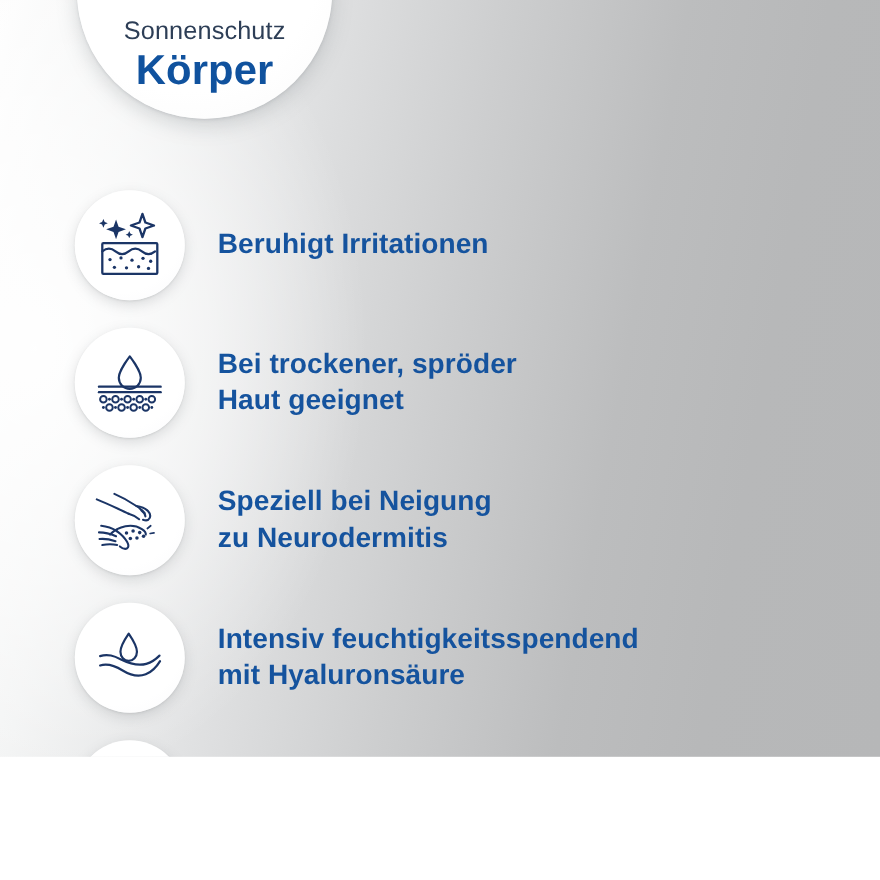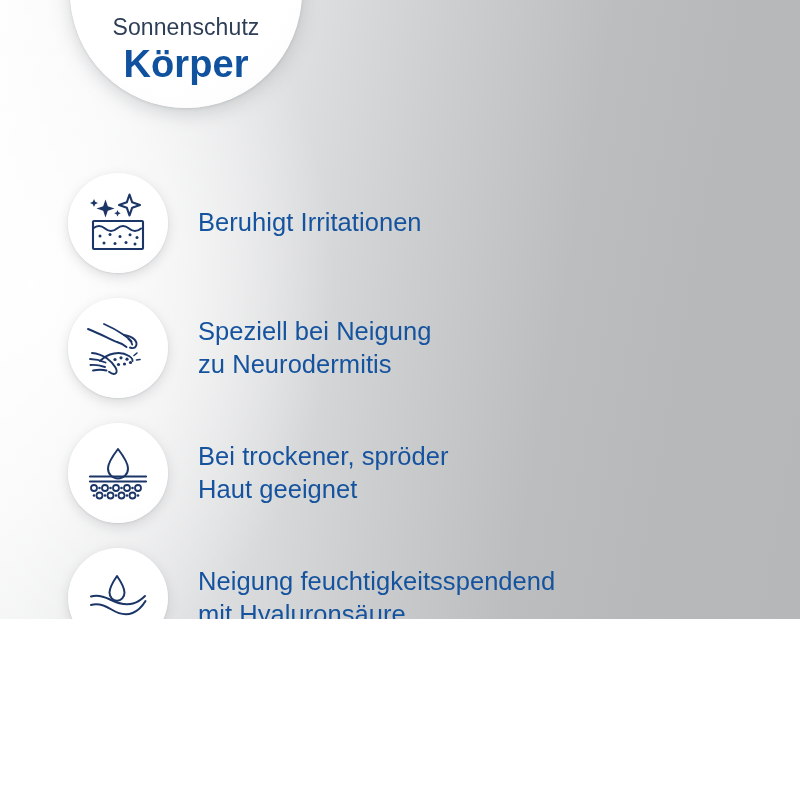--- a/index.html
+++ b/index.html
@@ -9,21 +9,21 @@
   body {
     width: 800px;
     height: 800px;
     overflow: hidden;
     font-family: "Liberation Sans", sans-serif;
   }
 
   #poster {
     position: relative;
     width: 800px;
-    height: 619px;
+    height: 688px;
     background:
       radial-gradient(ellipse 420px 560px at 4% 46%, rgba(255,255,255,0.95) 0%, rgba(255,255,255,0.55) 38%, rgba(255,255,255,0.0) 72%),
       linear-gradient(100deg, #fdfdfd 0%, #f2f3f3 14%, #e2e3e4 30%, #cdcecf 50%, #bcbdbe 68%, #b7b8b9 82%, #b6b7b8 100%);
     overflow: hidden;
   }
 
   
   .header-badge {
     position: absolute;
     left: 70px;
@@ -81,21 +81,21 @@
     display: flex;
     align-items: center;
     justify-content: center;
   }
   .icon-bubble svg {
     display: block;
   }
   .feature-text {
     margin-left: 30px;
     font-size: 25.5px;
-    font-weight: normal;
+    font-weight: bold;
     color: #15539e;
     line-height: 1.27;
     letter-spacing: 0.05px;
     white-space: pre-line;
   }
 </style>
 </head>
 <body>
 
 <div id="poster">
@@ -136,55 +136,20 @@
             </g>
           </svg>
         </span>
       </div>
       <div class="feature-text">Beruhigt Irritationen</div>
     </div>
 
     <div class="feature-row">
       <div class="icon-bubble">
         <span>
-          <svg width="68" height="58" viewBox="0 0 68 58" fill="none" stroke="#1b3566" stroke-width="1.9" stroke-linecap="round" stroke-linejoin="round">
-
-            <path d="M4 10 C14 14 24 19 33 23"></path>
-            <path d="M20 5 C27 8 34 12 40 16 C43.5 18.4 46 20.5 47.5 22.5"></path>
-            <path d="M40 16 C44 16.5 48 18 50.5 20.5 C52.5 22.6 53 25 52 27 C51 29 48.5 29.5 46 28.5"></path>
-            <path d="M44.5 20 C46.5 21.5 48 23.5 48.2 25.5"></path>
-            <path d="M33 23 C36.5 24 40 25.8 42.5 28"></path>
-
-            <path d="M16 42 C20 38 25 35.5 30 34.5 C35.5 33.4 41 34.5 45 37 C47.5 38.6 48.8 40.5 48.5 42"></path>
-            <path d="M8 34 C13 34.5 18.5 36.5 22.5 39"></path>
-            <path d="M6 40 C11 40 17 41.5 21.5 43.5"></path>
-            <path d="M6.5 46 C11 45.5 16.5 46.5 21 48"></path>
-            <path d="M9 51.5 C13.5 50.5 18.5 50.5 22.5 51.5"></path>
-            <path d="M22.5 39 C26 41.5 29.5 45 31.5 48.5 C33 51.2 33 53.5 31.5 54.5 C30 55.5 27.5 54.8 25 52.8"></path>
-
-            <g fill="#1b3566" stroke="none">
-              <circle cx="31" cy="40.5" r="1.6"></circle>
-                <circle cx="37" cy="38.8" r="1.6"></circle>
-              <circle cx="43" cy="40.2" r="1.6"></circle>
-                <circle cx="34.5" cy="45.5" r="1.6"></circle>
-              <circle cx="40.5" cy="45" r="1.6"></circle>
-                <circle cx="46.5" cy="43.5" r="1.6"></circle>
-            </g>
-            <path d="M50 36.5 L53 34" stroke-width="1.6"></path>
-            <path d="M52.5 41 L56 40.5" stroke-width="1.6"></path>
-          </svg>
-        </span>
-      </div>
-      <div class="feature-text">Speziell bei Neigung
-zu Neurodermitis</div>
-    </div>
-
-    <div class="feature-row">
-      <div class="icon-bubble">
-        <span>
           <svg width="68" height="54" viewBox="0 0 68 54" fill="none" stroke="#1b3566" stroke-width="2" stroke-linecap="round" stroke-linejoin="round">
 
             <path d="M34 3 C34 3 24 16 24 22.5 C24 28.2 28.6 32.5 34 32.5 C39.4 32.5 44 28.2 44 22.5 C44 16 34 3 34 3 Z"></path>
 
             <path d="M6 30.5 H62" stroke-width="2.2"></path>
             <path d="M6 35.5 H62" stroke-width="2.2"></path>
 
             <g fill="none" stroke-width="1.8">
               <circle cx="10" cy="42" r="3"></circle>
                 <circle cx="21" cy="42" r="3"></circle>
@@ -210,31 +175,66 @@
           </svg>
         </span>
       </div>
       <div class="feature-text">Bei trockener, spröder
 Haut geeignet</div>
     </div>
 
     <div class="feature-row">
       <div class="icon-bubble">
         <span>
+          <svg width="68" height="58" viewBox="0 0 68 58" fill="none" stroke="#1b3566" stroke-width="1.9" stroke-linecap="round" stroke-linejoin="round">
+
+            <path d="M4 10 C14 14 24 19 33 23"></path>
+            <path d="M20 5 C27 8 34 12 40 16 C43.5 18.4 46 20.5 47.5 22.5"></path>
+            <path d="M40 16 C44 16.5 48 18 50.5 20.5 C52.5 22.6 53 25 52 27 C51 29 48.5 29.5 46 28.5"></path>
+            <path d="M44.5 20 C46.5 21.5 48 23.5 48.2 25.5"></path>
+            <path d="M33 23 C36.5 24 40 25.8 42.5 28"></path>
+
+            <path d="M16 42 C20 38 25 35.5 30 34.5 C35.5 33.4 41 34.5 45 37 C47.5 38.6 48.8 40.5 48.5 42"></path>
+            <path d="M8 34 C13 34.5 18.5 36.5 22.5 39"></path>
+            <path d="M6 40 C11 40 17 41.5 21.5 43.5"></path>
+            <path d="M6.5 46 C11 45.5 16.5 46.5 21 48"></path>
+            <path d="M9 51.5 C13.5 50.5 18.5 50.5 22.5 51.5"></path>
+            <path d="M22.5 39 C26 41.5 29.5 45 31.5 48.5 C33 51.2 33 53.5 31.5 54.5 C30 55.5 27.5 54.8 25 52.8"></path>
+
+            <g fill="#1b3566" stroke="none">
+              <circle cx="31" cy="40.5" r="1.6"></circle>
+                <circle cx="37" cy="38.8" r="1.6"></circle>
+              <circle cx="43" cy="40.2" r="1.6"></circle>
+                <circle cx="34.5" cy="45.5" r="1.6"></circle>
+              <circle cx="40.5" cy="45" r="1.6"></circle>
+                <circle cx="46.5" cy="43.5" r="1.6"></circle>
+            </g>
+            <path d="M50 36.5 L53 34" stroke-width="1.6"></path>
+            <path d="M52.5 41 L56 40.5" stroke-width="1.6"></path>
+          </svg>
+        </span>
+      </div>
+      <div class="feature-text">Speziell bei Neigung
+zu Neurodermitis</div>
+    </div>
+
+    <div class="feature-row">
+      <div class="icon-bubble">
+        <span>
           <svg width="68" height="52" viewBox="0 0 68 52" fill="none" stroke="#1b3566" stroke-width="2" stroke-linecap="round" stroke-linejoin="round">
 
             <path d="M33 4 C33 4 25.5 15 25.5 20.5 C25.5 25.2 28.9 28.8 33 28.8 C37.1 28.8 40.5 25.2 40.5 20.5 C40.5 15 33 4 33 4 Z"></path>
 
             <path d="M7 24.5 C14 22 20 24.5 26 27.5 C33.5 31.2 41 33.8 49 31.5 C53.5 30.2 57.5 27.5 61 24"></path>
 
             <path d="M7 33 C14.5 30.5 21 33.5 27.5 37.5 C34 41.5 41 44 48.5 41 C54 38.8 58.5 34 61.5 29"></path>
           </svg>
         </span>
       </div>
-      <div class="feature-text">Neigung feuchtigkeitsspendend
+      <div class="feature-text">Intensiv feuchtigkeitsspendend
 mit Hyaluronsäure</div>
     </div>
 
     <div class="feature-row">
       <div class="icon-bubble">
         <span>
           <svg width="68" height="52" viewBox="0 0 68 52" fill="none" stroke="#1b3566" stroke-width="2" stroke-linecap="round" stroke-linejoin="round">
 
             <path d="M17 3 C17 3 11.5 11 11.5 15 C11.5 18.4 13.9 21 17 21 C20.1 21 22.5 18.4 22.5 15 C22.5 11 17 3 17 3 Z"></path>
             <path d="M34 2 C34 2 28 10.5 28 14.8 C28 18.4 30.7 21.2 34 21.2 C37.3 21.2 40 18.4 40 14.8 C40 10.5 34 2 34 2 Z"></path>

